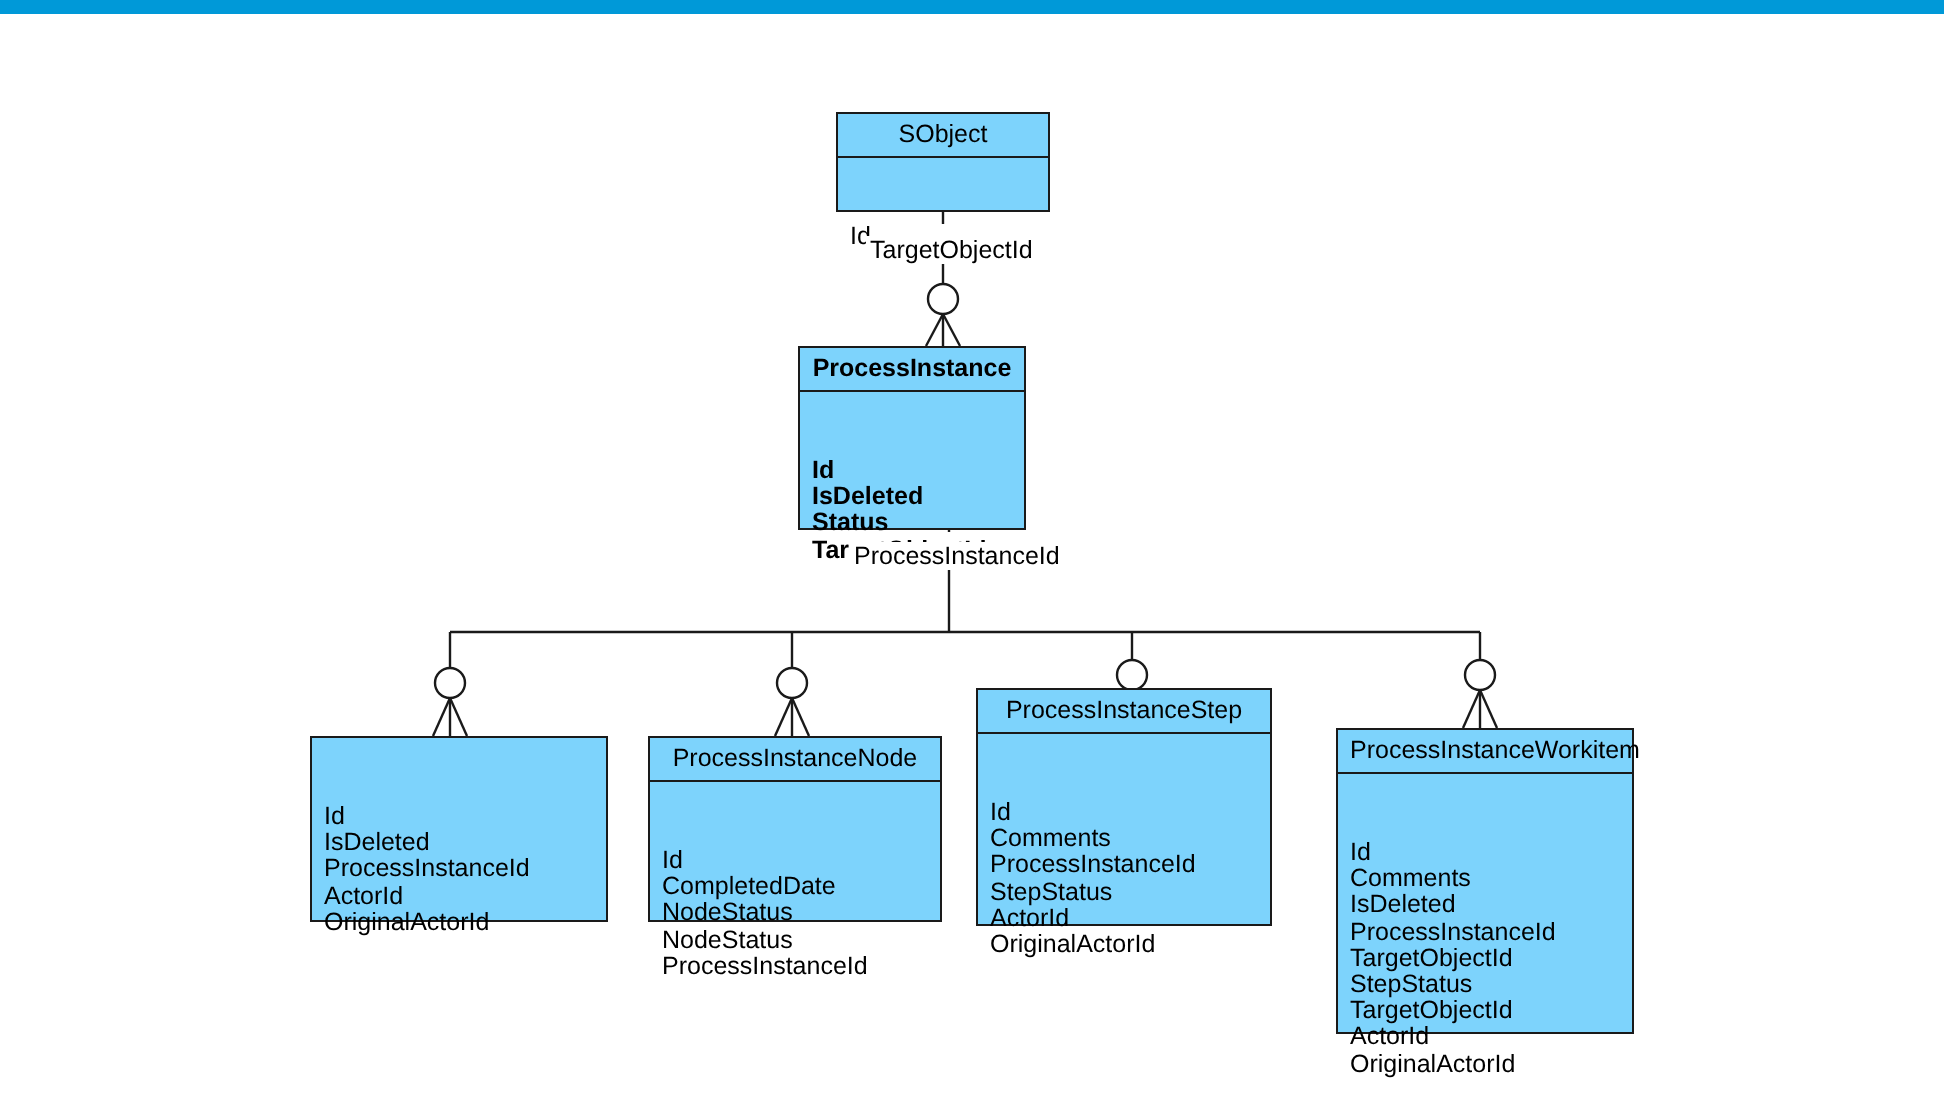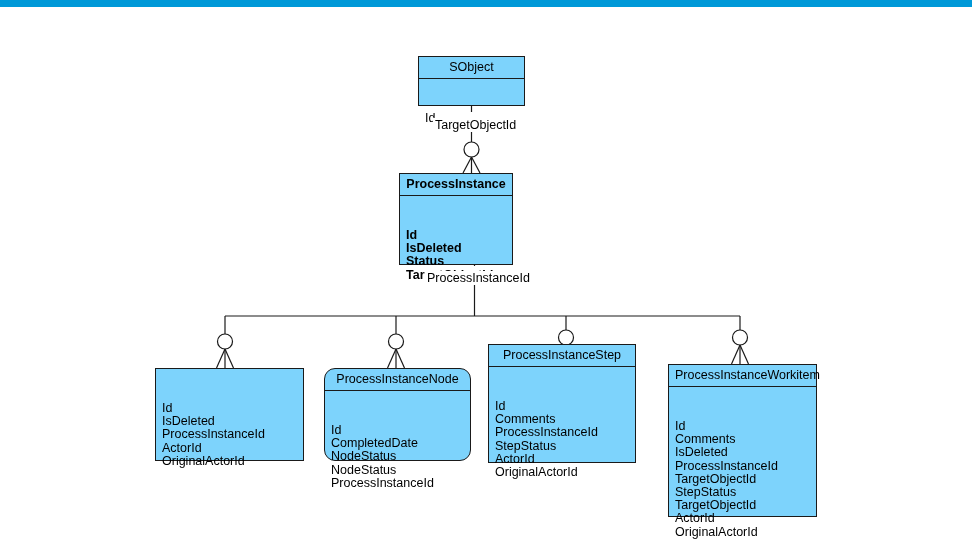--- a/index.html
+++ b/index.html
@@ -143,21 +143,21 @@
   <div class="entity" style="left:155px; top:368px; width:149px; height:93px;">
     <div class="entity-attrs">
       <div class="attr">Id</div>
       <div class="attr">IsDeleted</div>
       <div class="attr">ProcessInstanceId</div>
       <div class="attr">ActorId</div>
       <div class="attr">OriginalActorId</div>
     </div>
   </div>
 
-  <div class="entity" style="left:324px; top:368px; width:147px; height:93px;border-radius:11px;">
+  <div class="entity" style="left:324px; top:368px; width:147px; height:93px;">
     <div class="entity-title">ProcessInstanceNode</div>
     <div class="entity-attrs">
       <div class="attr">Id</div>
       <div class="attr">CompletedDate</div>
       <div class="attr">NodeStatus</div>
       <div class="attr">NodeStatus</div>
       <div class="attr">ProcessInstanceId</div>
     </div>
   </div>
 

